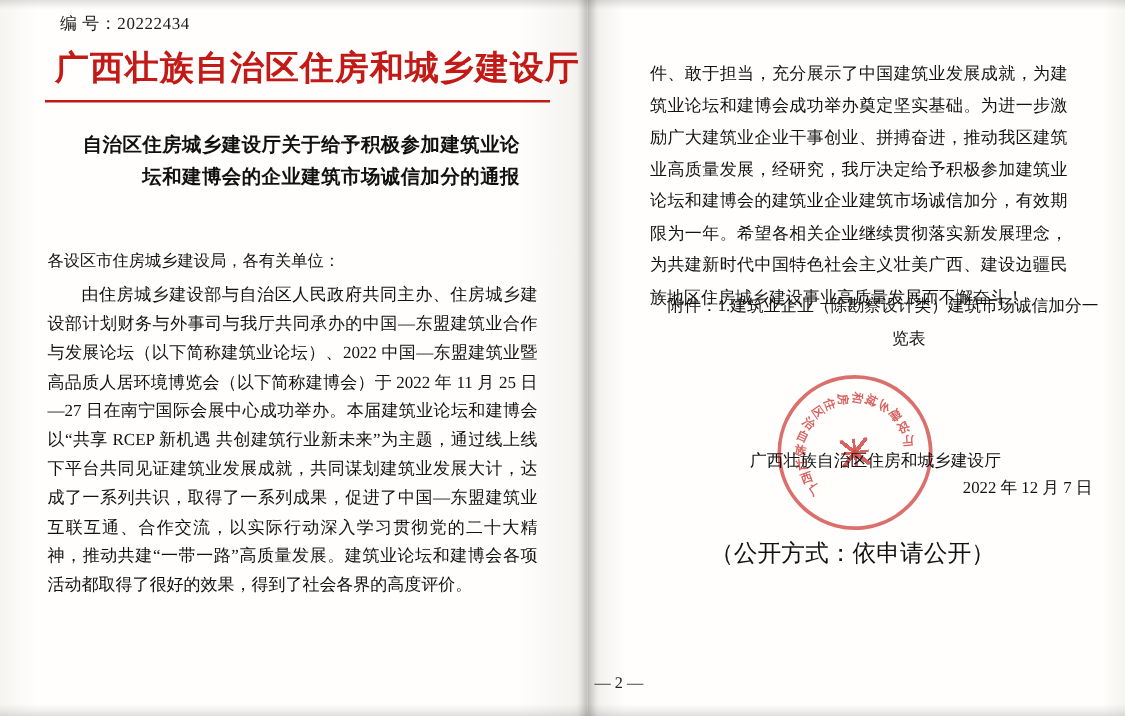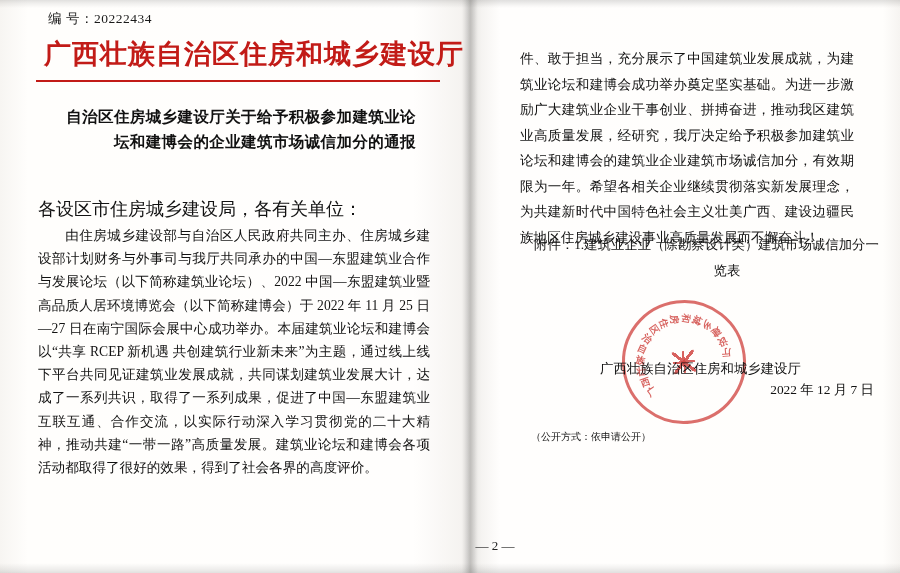--- a/index.html
+++ b/index.html
@@ -84,21 +84,21 @@
     font-weight: bold;
     line-height: 25px;
     color: #111;
     letter-spacing: 0.4px;
   }
   .salutation {
     position: absolute;
     left: 38px;
     top: 198px;
     width: 400px;
-    font-size: 18px;
+    font-size: 13px;
     line-height: 22px;
     color: #121212;
   }
   .body-left {
     position: absolute;
     left: 38px;
     top: 224px;
     width: 404px;
     font-size: 13.6px;
     line-height: 23.2px;
@@ -157,23 +157,23 @@
     left: 634px;
     top: 381px;
     width: 240px;
     font-size: 13.4px;
     color: #121212;
     white-space: nowrap;
     text-align: right;
   }
   .disclosure {
     position: absolute;
-    left: 531px;
+    left: 568px;
     top: 430px;
-    font-size: 10px;
+    font-size: 19px;
     color: #121212;
     white-space: nowrap;
   }
   .page-number {
     position: absolute;
     left: 0;
     top: 538px;
     width: 900px;
     text-align: center;
     font-size: 13px;

